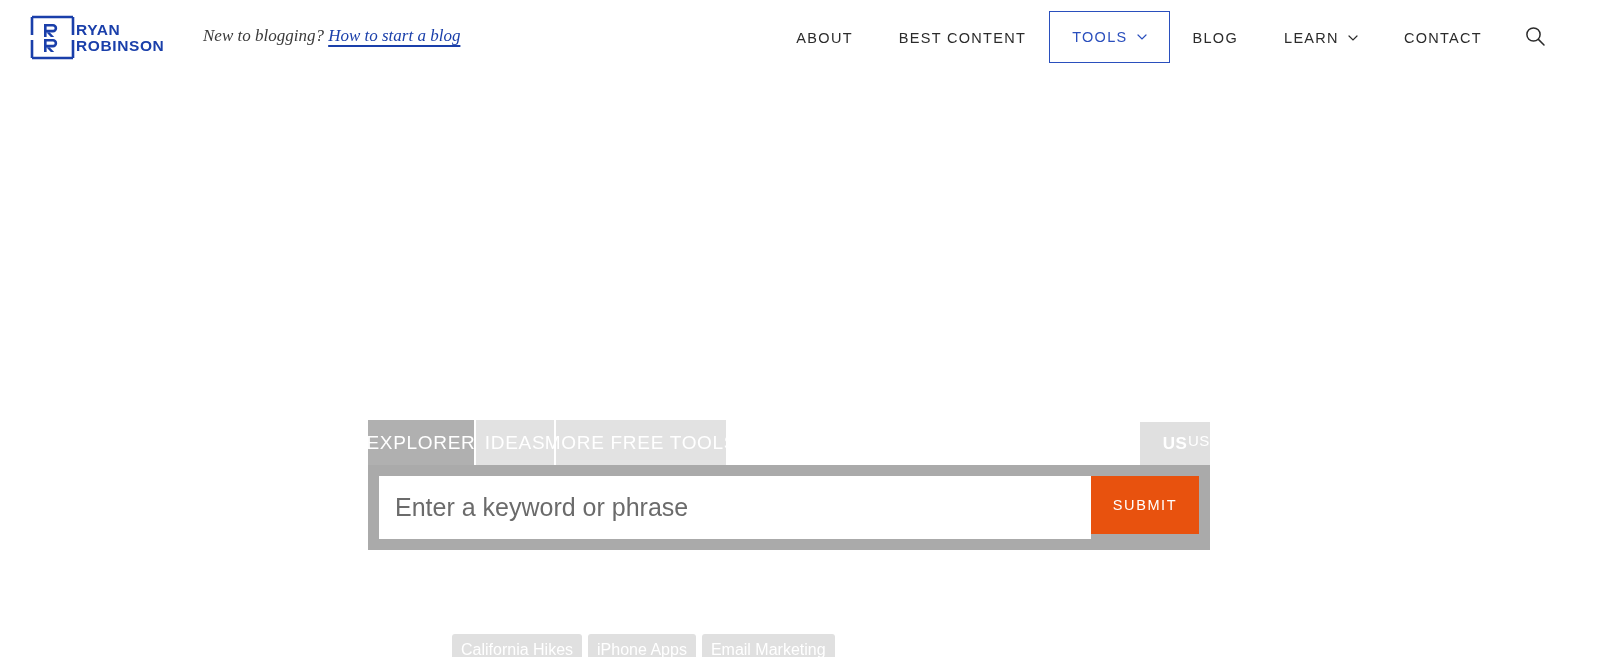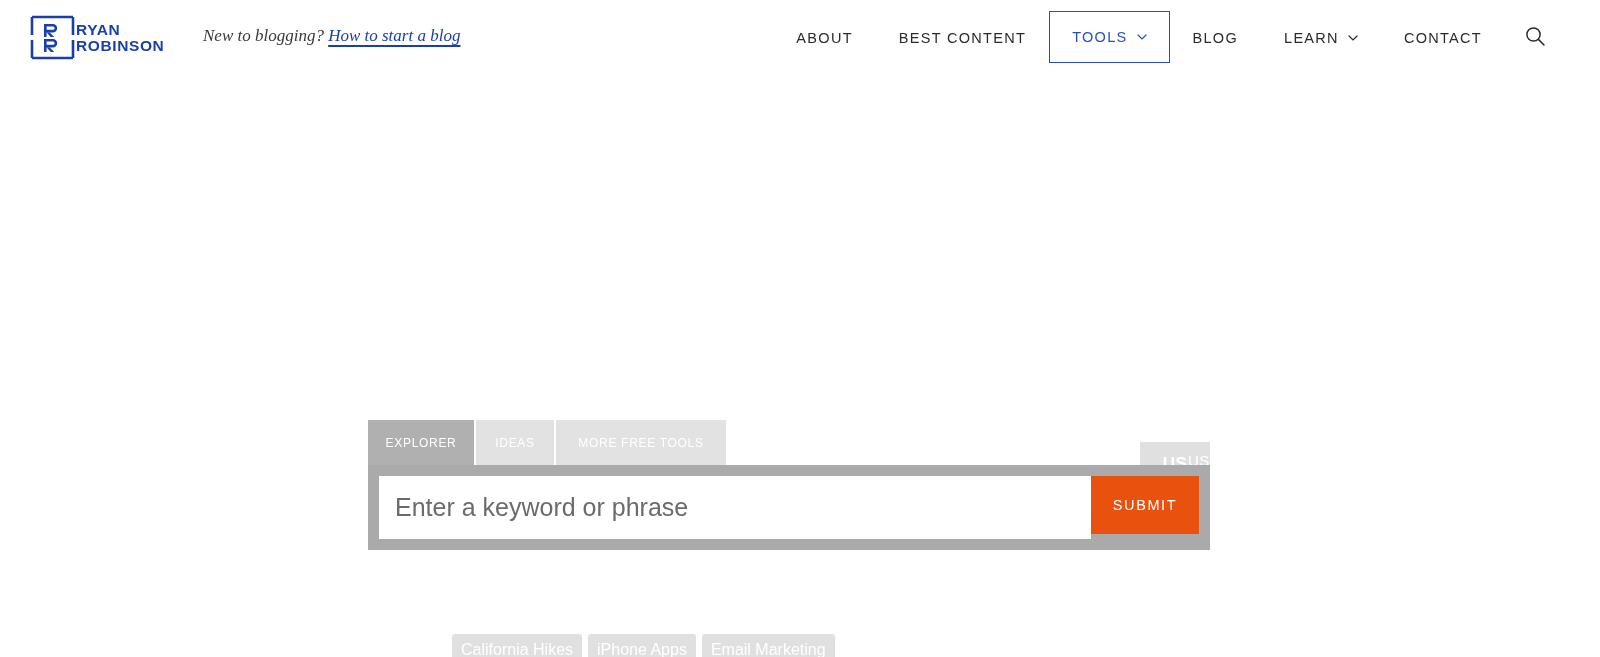--- a/index.html
+++ b/index.html
@@ -147,21 +147,21 @@
     height: 45px;
     width: 100%;
   }
   .kw-tab {
     position: absolute;
     top: 0;
     height: 45px;
     display: flex;
     align-items: center;
     justify-content: center;
-    font-size: 12px;
+    font-size: 19px;
     letter-spacing: 0.7px;
     color: #ffffff;
     cursor: pointer;
     border: none;
     font-family: "Liberation Sans", sans-serif;
     padding: 0 18px;
     white-space: nowrap;
   }
   .kw-tab.active   { background: #b0b0b0; left: 0;   width: 106px; }
   .kw-tab.idle-1   { background: #e2e2e2; left: 108px; width: 78px; }
@@ -173,21 +173,20 @@
     left: 772px;
     height: 43px;
     width: 70px;
     background: #e0e0e0;
     display: flex;
     align-items: center;
     justify-content: center;
     cursor: pointer;
     border: none;
     font-family: "Liberation Sans", sans-serif;
-    margin-top: 20px;
   }
   .kw-region-code {
     font-size: 17px;
     font-weight: 700;
     color: #ffffff;
     letter-spacing: 0.4px;
   }
   .kw-region-flag {
     position: absolute;
     left: 48px;

